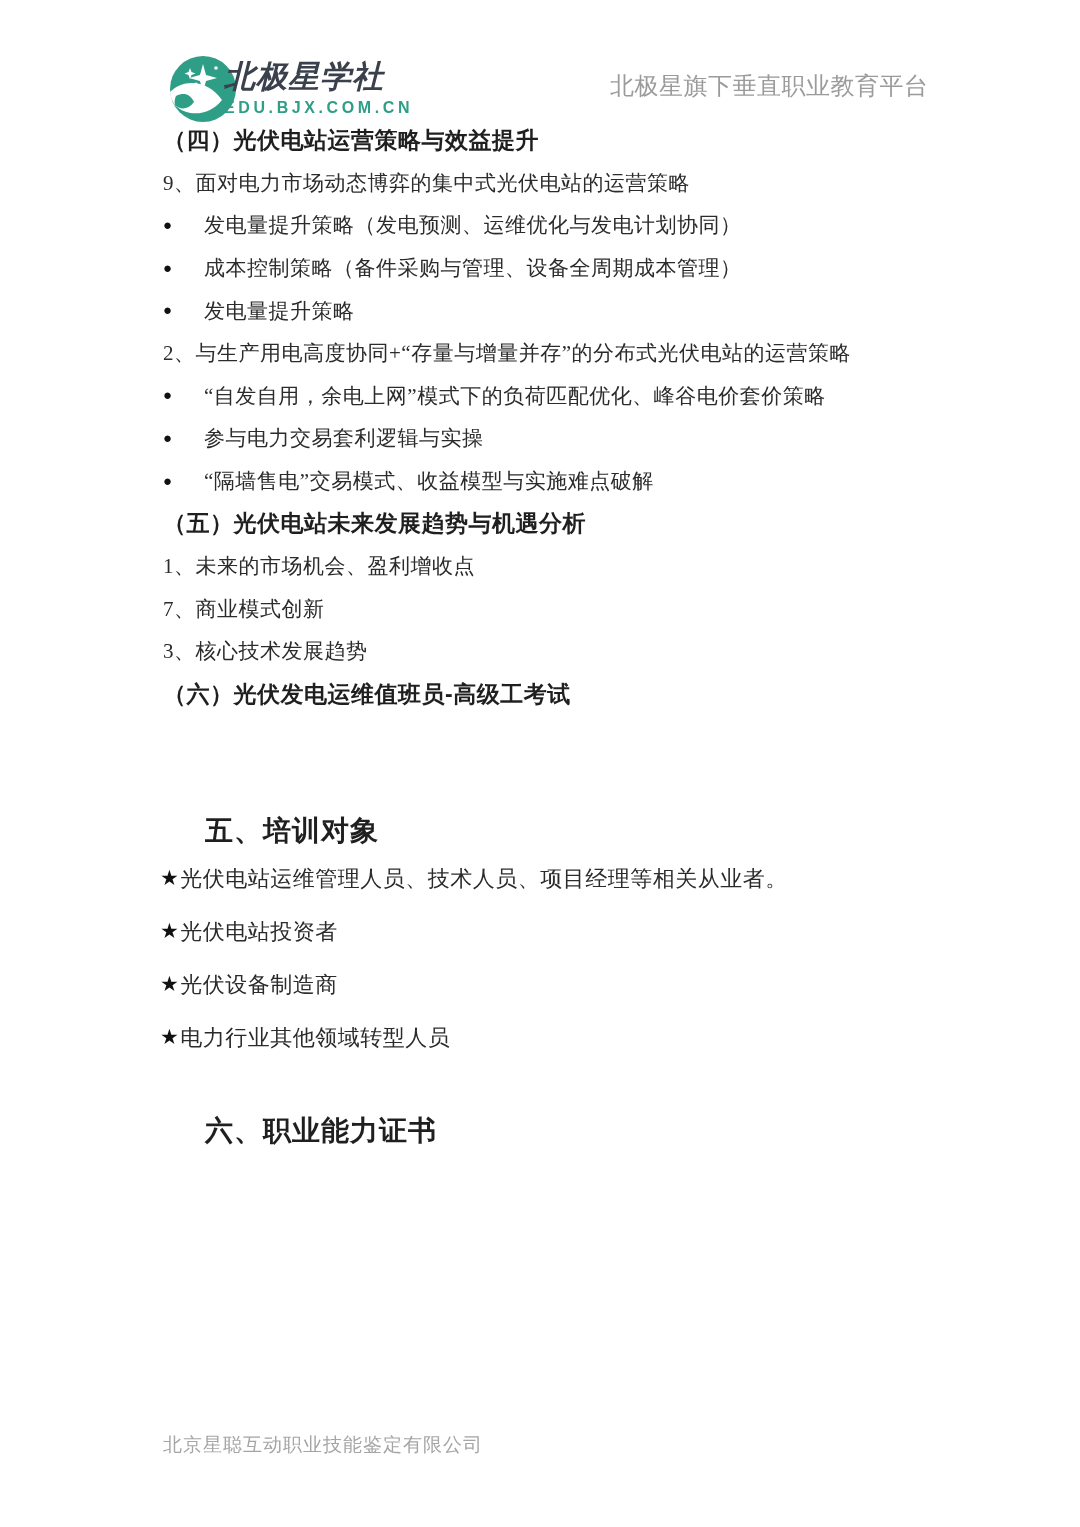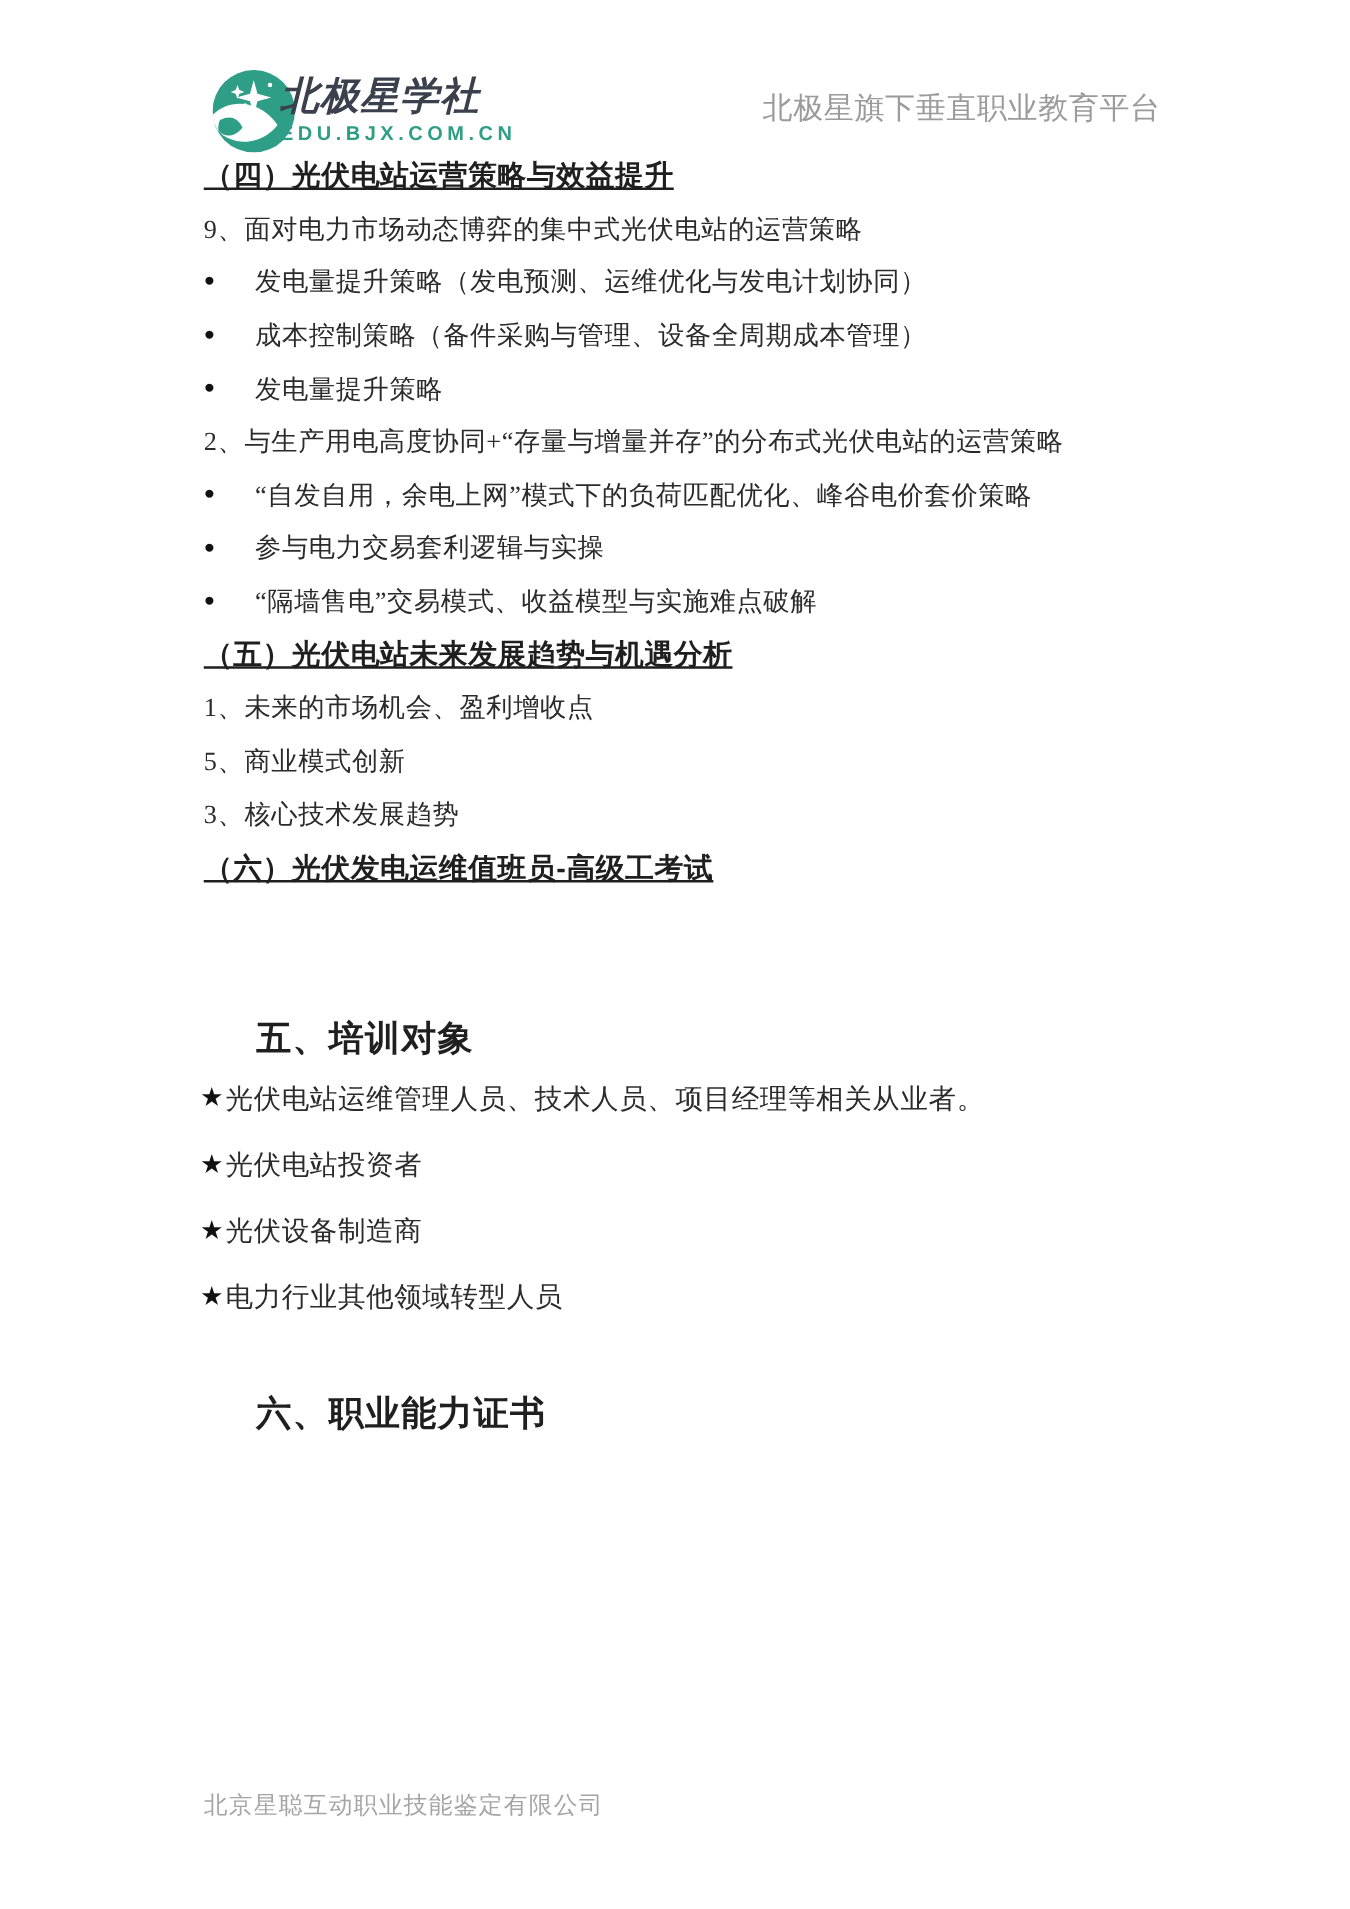--- a/index.html
+++ b/index.html
@@ -27,21 +27,21 @@
   .tagline {
     position:absolute; left:610px; top:70px;
     font-family:"Liberation Sans","DejaVu Sans",sans-serif;
     font-size:24px; color:#9b9b9b; letter-spacing:0.5px; white-space:nowrap;
   }
 
   
   .outline { position:absolute; left:163px; top:119px; width:760px; }
   .oline { height:42.6px; display:flex; align-items:center; font-size:21px; white-space:nowrap; }
   .oline .txt { letter-spacing:0.5px; }
-  .oline.heading { font-weight:bold; font-size:23px; font-family:"Liberation Sans","DejaVu Sans",sans-serif; color:#1f1f1f;text-decoration:underline; }
+  .oline.heading { font-weight:bold; font-size:23px; font-family:"Liberation Sans","DejaVu Sans",sans-serif; color:#1f1f1f; }
   .oline.bullet .dot { width:41px; font-size:15px; color:#111; flex:0 0 41px; }
 
   
   .sec-heading {
     position:absolute; left:205px;
     font-family:"Liberation Sans","DejaVu Sans",sans-serif;
     font-weight:bold; font-size:28px; color:#1f1f1f; letter-spacing:1px; white-space:nowrap;
   }
   #sec5-heading { top:812px; }
   .star-list { position:absolute; left:160px; top:852px; width:760px; }
@@ -117,21 +117,21 @@
         <span class="dot">●</span>
         <span class="txt">“隔墙售电”交易模式、收益模型与实施难点破解</span>
       </div>
     <div class="oline heading">
         <span class="txt">（五）光伏电站未来发展趋势与机遇分析</span>
       </div>
     <div class="oline numbered">
         <span class="txt">1、未来的市场机会、盈利增收点</span>
       </div>
     <div class="oline numbered">
-        <span class="txt">5、商业模式创新</span>
+        <span class="txt">7、商业模式创新</span>
       </div>
     <div class="oline numbered">
         <span class="txt">3、核心技术发展趋势</span>
       </div>
     <div class="oline heading">
         <span class="txt">（六）光伏发电运维值班员-高级工考试</span>
       </div>
   </div>
 
   <div class="sec-heading" id="sec5-heading">五、培训对象</div>

